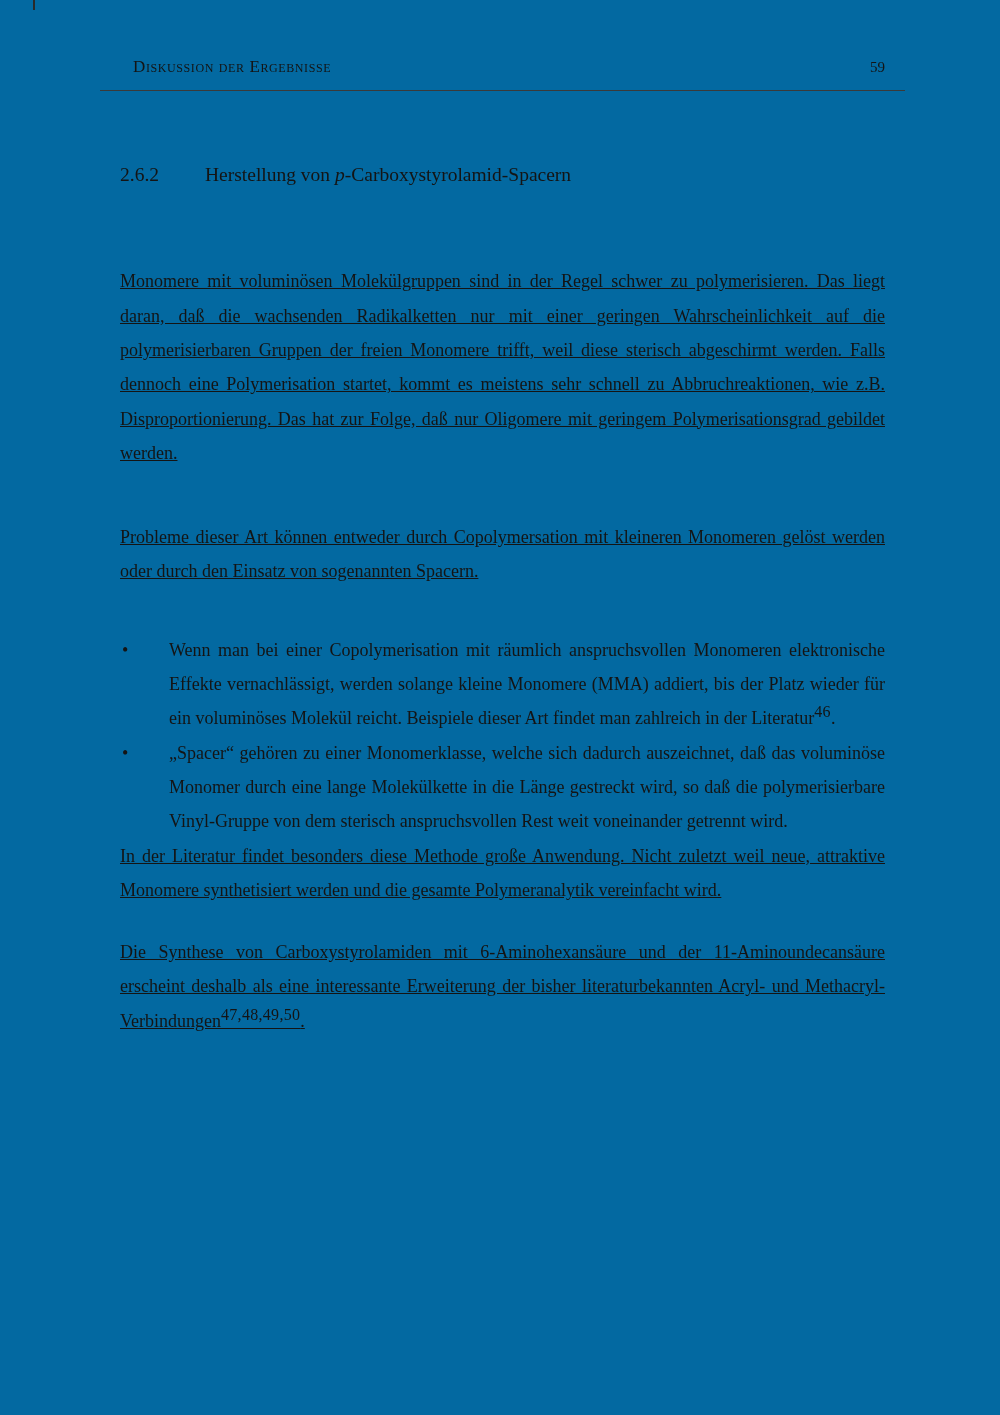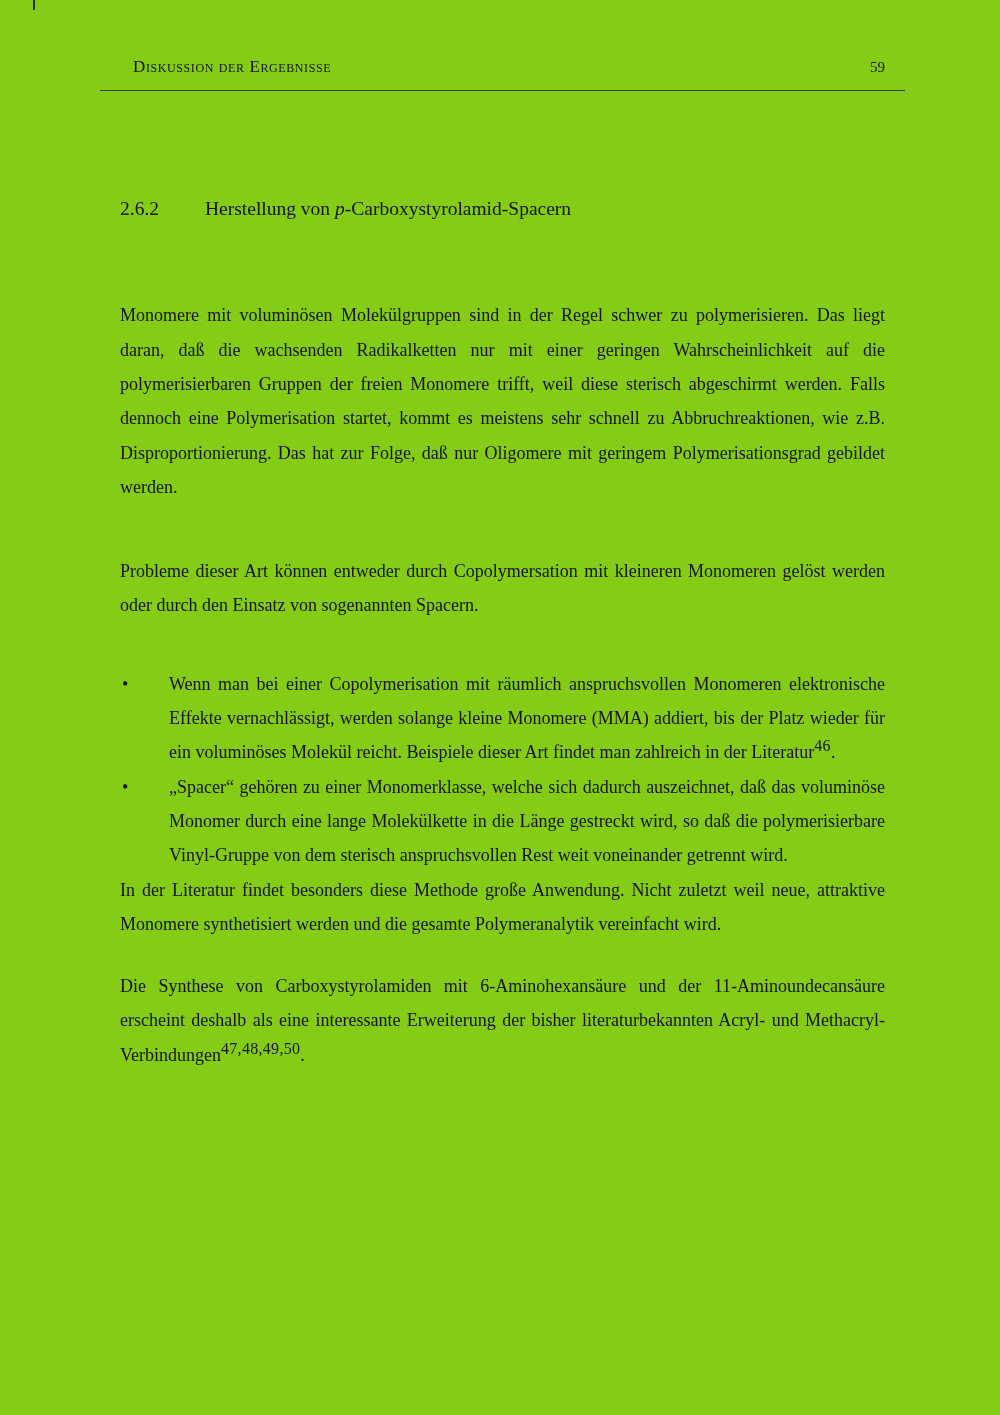--- a/index.html
+++ b/index.html
@@ -4,21 +4,21 @@
 <style>
   html, body {
     margin: 0;
     padding: 0;
     background: #ffffff;
   }
   .page {
     position: relative;
     width: 1000px;
     height: 1415px;
-    background: #84cc16;
+    background: #0369a1;
     box-sizing: border-box;
     font-family: "Liberation Serif", "DejaVu Serif", serif;
     color: #141414;
     overflow: hidden;
   }
   .scan-artifact {
     position: absolute;
     left: 33px;
     top: 0;
     width: 2px;
@@ -47,35 +47,36 @@
     font-size: 15px;
   }
   .header-rule {
     border: none;
     border-top: 1.6px solid #3a3a3a;
     height: 0;
     margin: 13px -20px 0 -20px;
   }
   .section-heading {
     display: flex;
-    margin: 106px 0 0 0;
+    margin: 72px 0 0 0;
     font-size: 19.5px;
     font-weight: normal;
     line-height: 1.2;
   }
   .section-number {
     width: 85px;
     flex: none;
   }
   .body-para {
     font-size: 18px;
     line-height: 34.3px;
     text-align: justify;
     hyphens: auto;
     margin: 0;
+    text-decoration: underline;
   }
   .para-1 { margin-top: 78px; }
   .para-2 { margin-top: 50px; }
   .para-3 { }
   .para-4 { margin-top: 28px; }
   .bullet-list {
     list-style: none;
     margin: 44px 0 0 0;
     padding: 0;
   }

